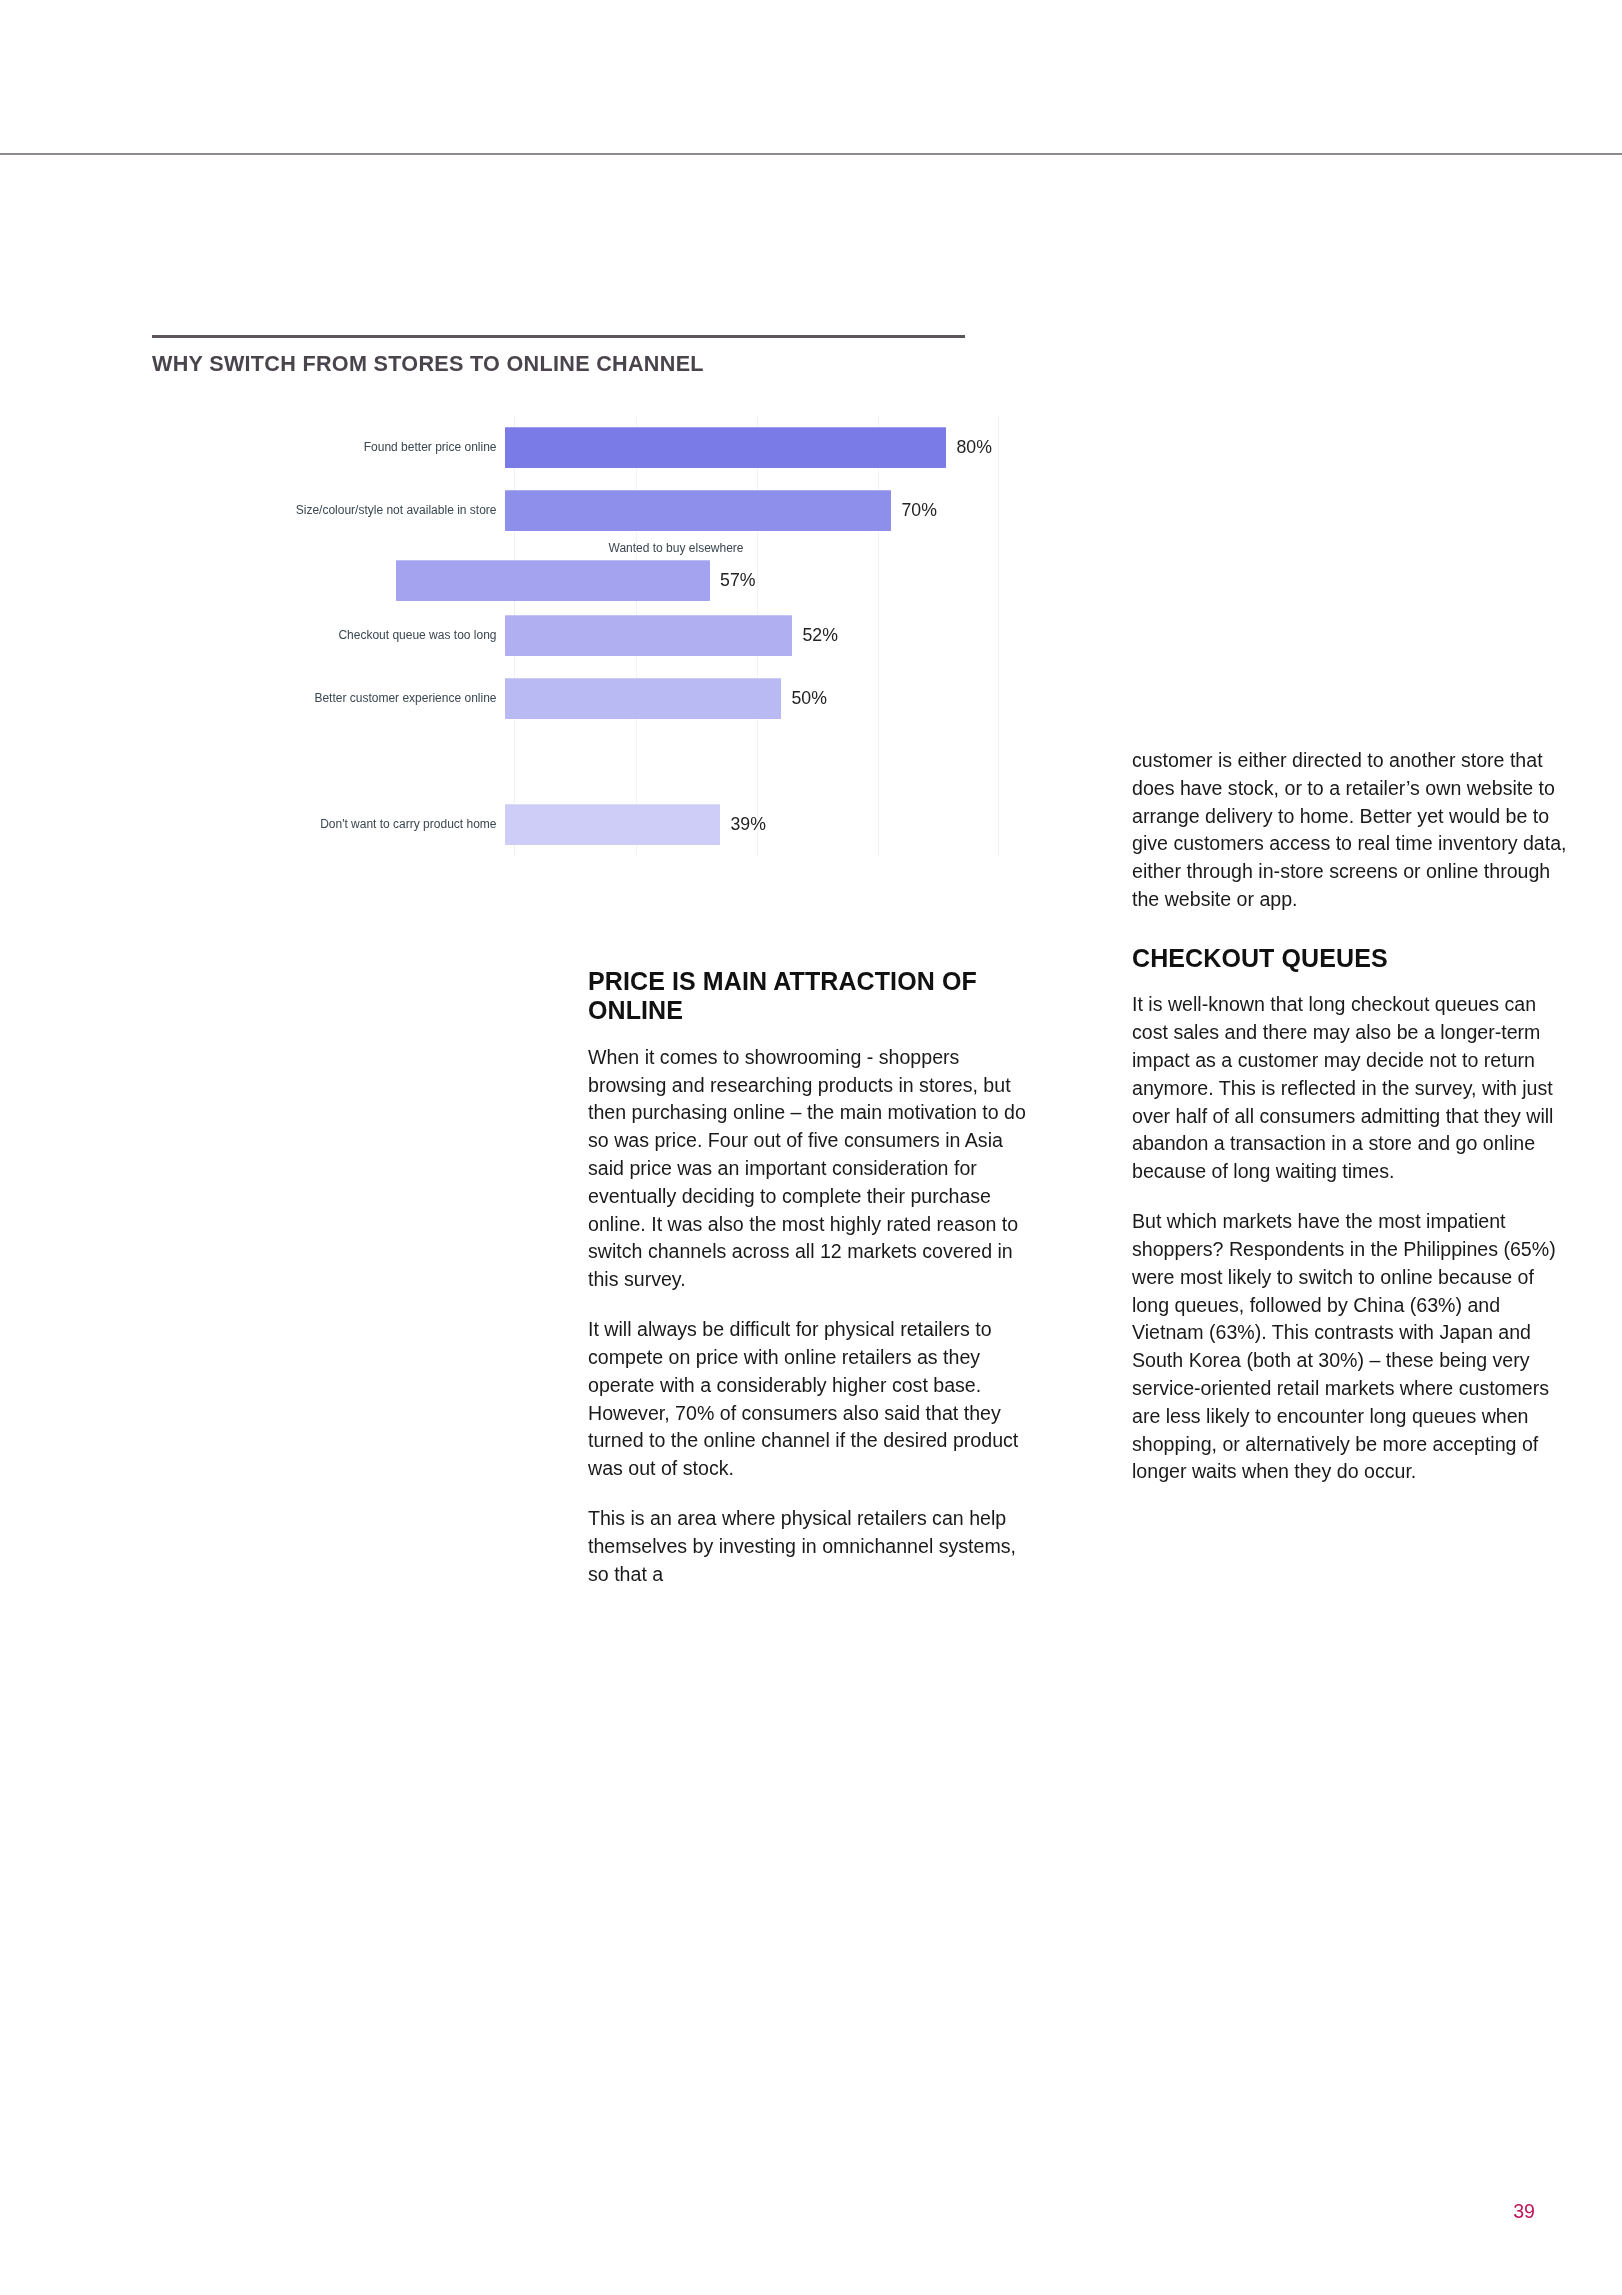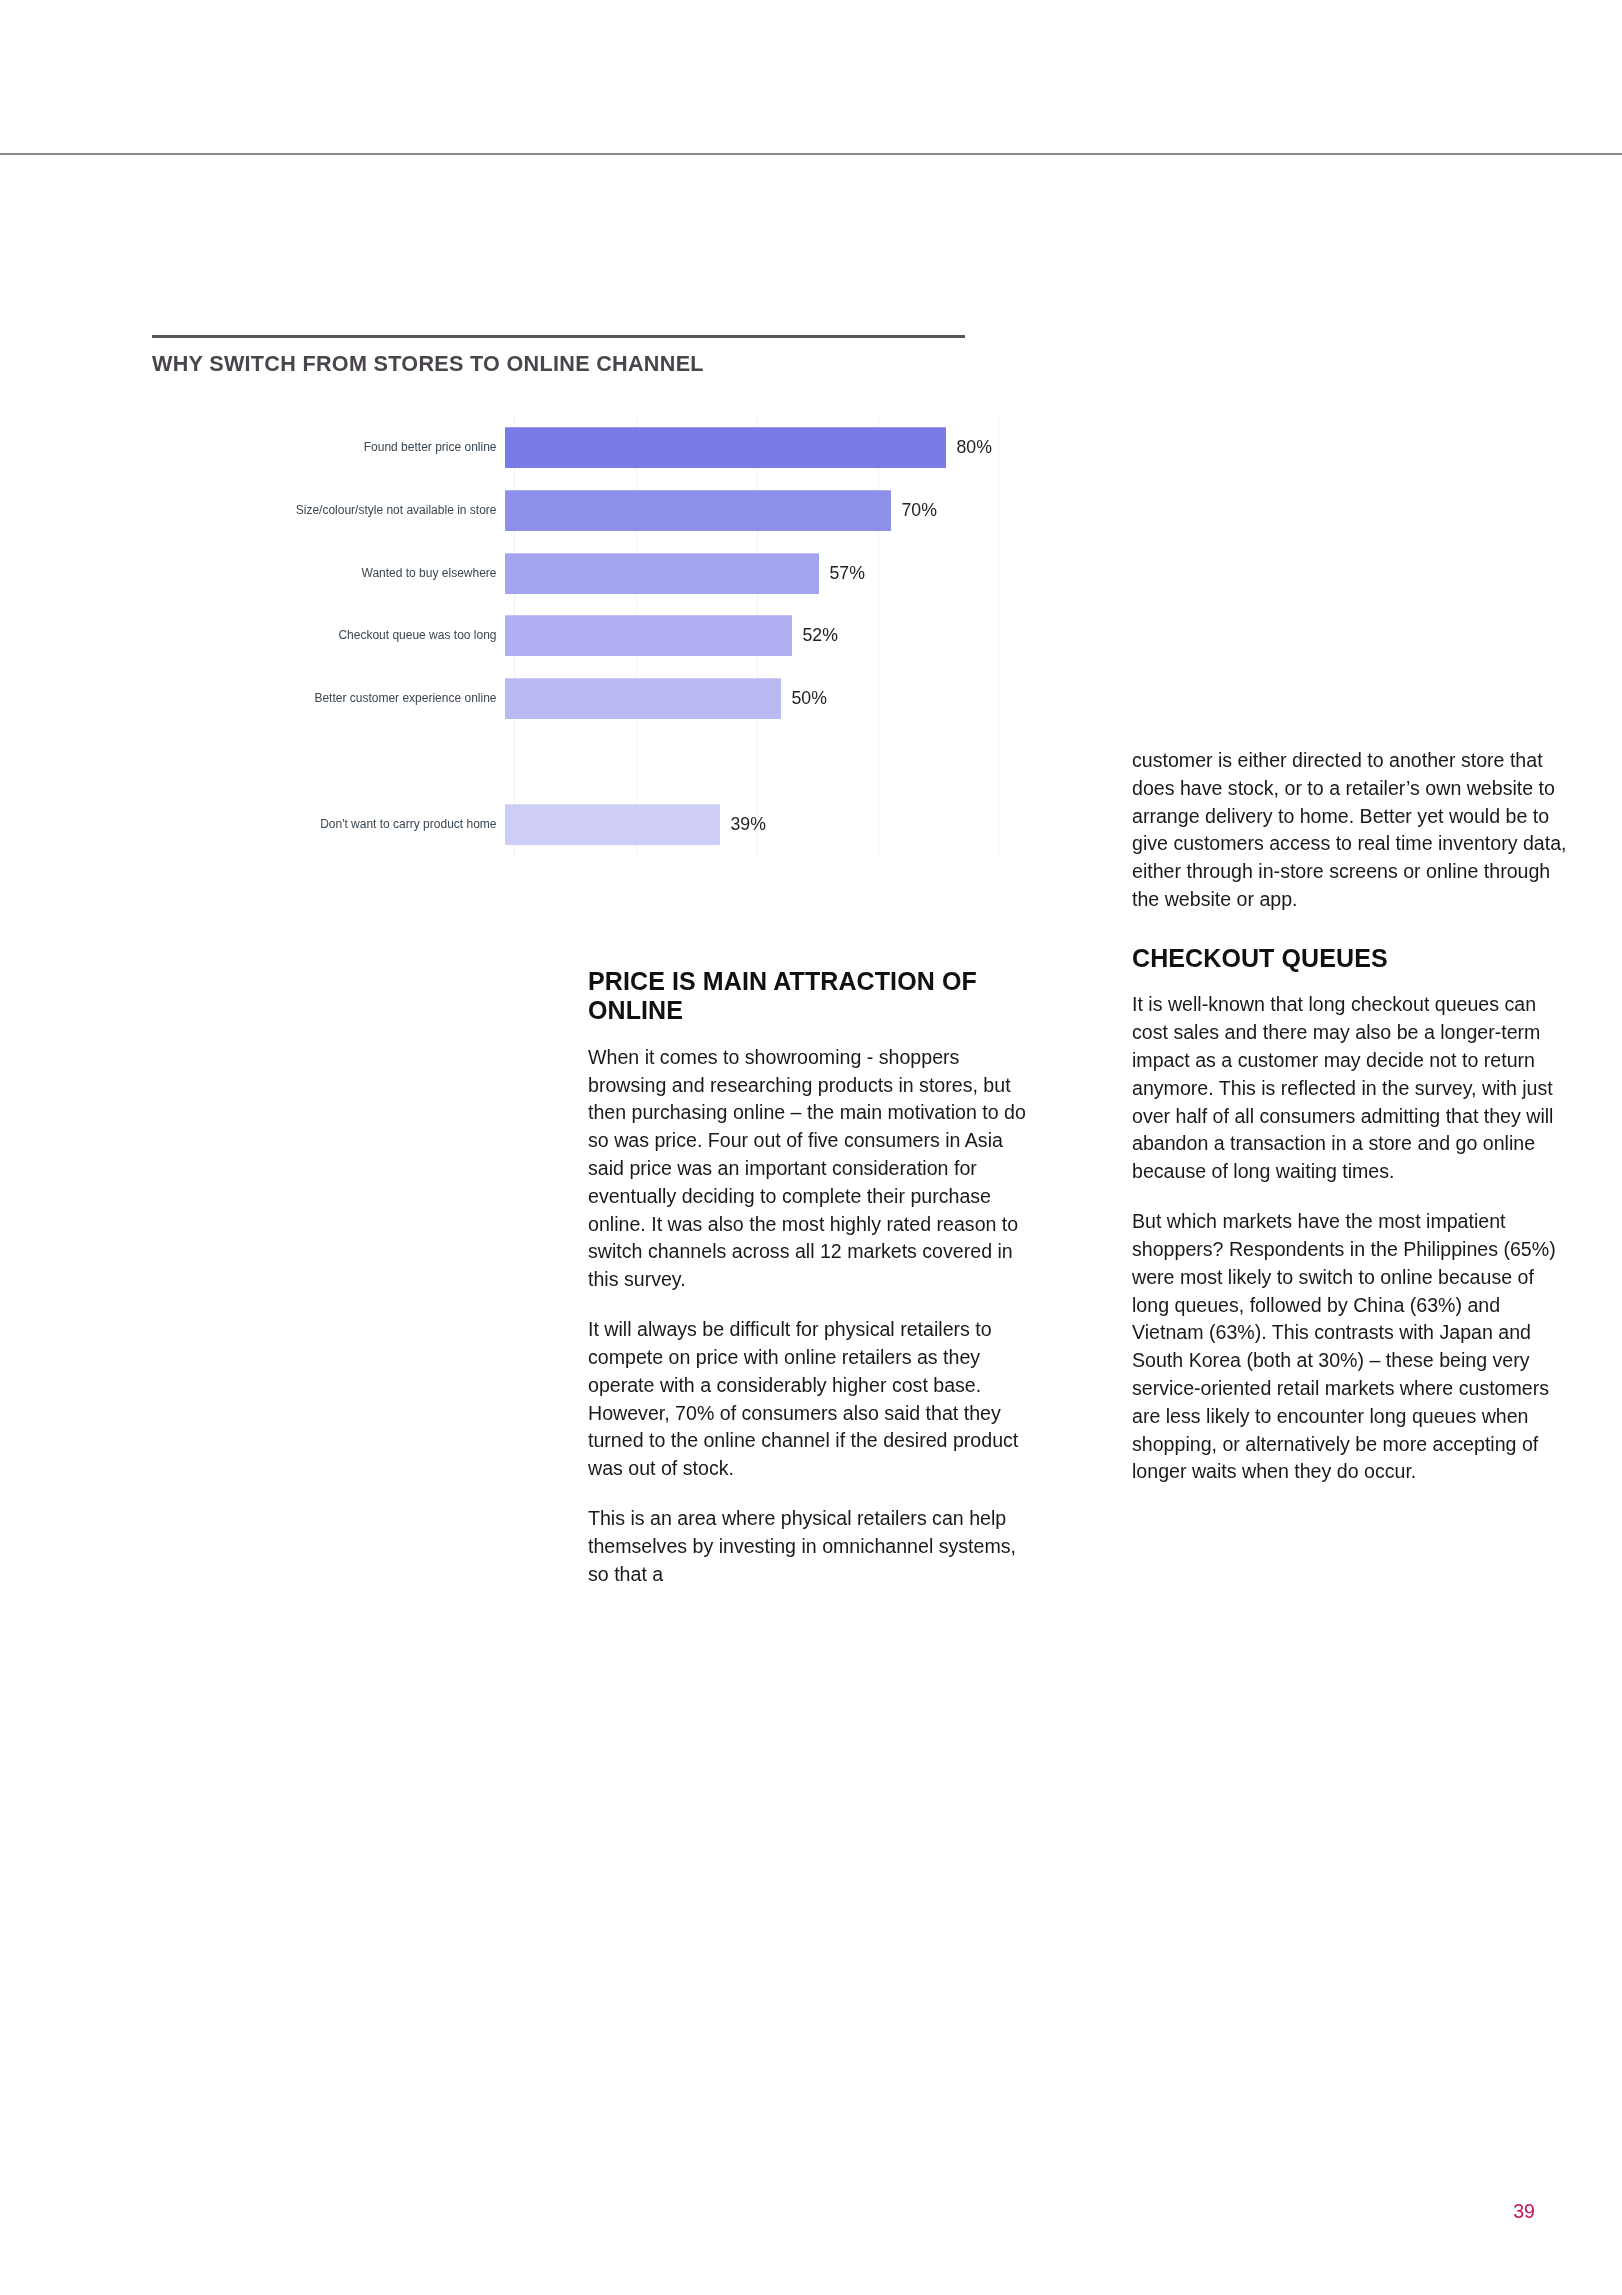--- a/index.html
+++ b/index.html
@@ -187,21 +187,21 @@
             <div class="bar-value">80%</div>
           </div>
         </div>
         <div class="bar-row" style="top: 63px;">
           <div class="cat-label">Size/colour/style not available in store</div>
           <div class="bar-wrap">
             <div class="bar" style="width: 386px; background: linear-gradient(rgb(142, 142, 235) 0%, rgb(142, 142, 235) 45%, rgb(142, 142, 235) 100%); box-shadow: rgba(255, 255, 255, 0.35) 0px 0.7px 0px inset;"></div>
             <div class="bar-value">70%</div>
           </div>
         </div>
-        <div class="bar-row" style="top: 126px;">
+        <div class="bar-row" style="top: 126px; flex-direction: column;">
           <div class="cat-label">Wanted to buy elsewhere</div>
           <div class="bar-wrap">
             <div class="bar" style="width: 314px; background: linear-gradient(rgb(163, 163, 239) 0%, rgb(163, 163, 239) 45%, rgb(163, 163, 239) 100%); box-shadow: rgba(255, 255, 255, 0.35) 0px 0.7px 0px inset;"></div>
             <div class="bar-value">57%</div>
           </div>
         </div>
         <div class="bar-row" style="top: 188px;">
           <div class="cat-label">Checkout queue was too long</div>
           <div class="bar-wrap">
             <div class="bar" style="width: 287px; background: linear-gradient(rgb(175, 175, 241) 0%, rgb(175, 175, 241) 45%, rgb(175, 175, 241) 100%); box-shadow: rgba(255, 255, 255, 0.35) 0px 0.7px 0px inset;"></div>

